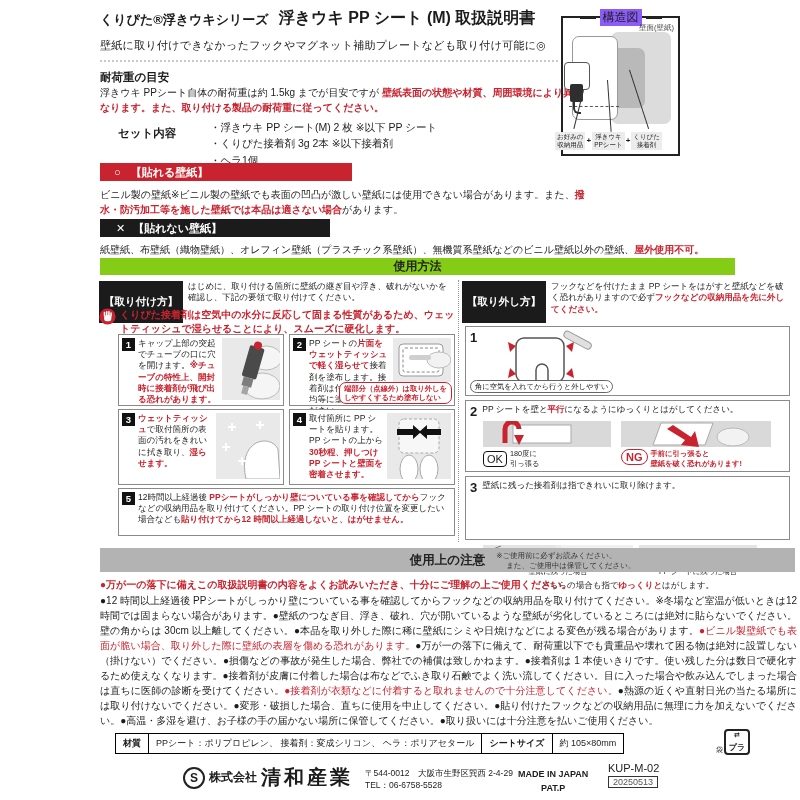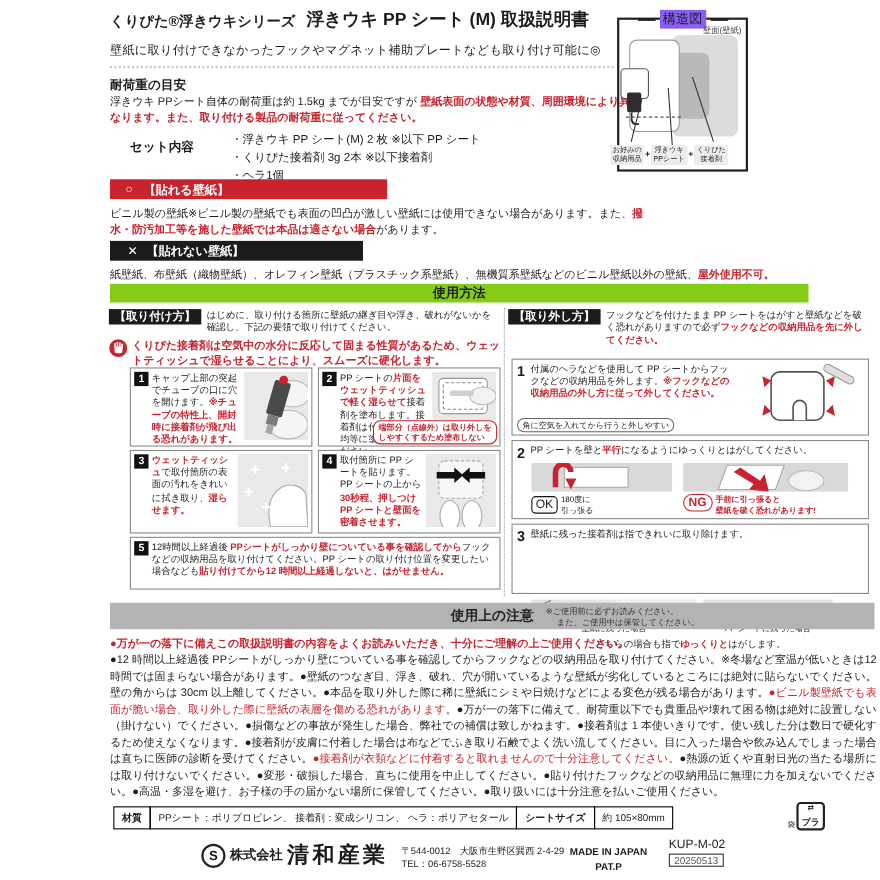--- a/index.html
+++ b/index.html
@@ -50,21 +50,21 @@
   .struct-labels .plus{font-size:8px;font-weight:bold;}
   .leader{position:absolute;background:#333;width:1px;transform-origin:top left;}
   
   .banner-usage{left:100px;top:258px;width:635px;height:17px;background:#84cc16;color:#222;
     display:flex;align-items:center;justify-content:center;font-size:12px;font-weight:bold;}
   .banner-note{left:100px;top:548px;width:695px;height:24px;background:#b3b3b3;color:#222;}
   .banner-note .center{position:absolute;left:0;width:100%;top:4px;text-align:center;font-size:12.5px;font-weight:bold;}
   .banner-note .side{position:absolute;left:57%;top:3px;font-size:7.5px;line-height:1.3;color:#333;}
   
   .col-divider{left:458px;top:280px;height:262px;border-left:1px dotted #999;}
-  .sec-label{background:#1b1b1b;color:#fff;font-size:10.5px;font-weight:bold;padding:0 5px;white-space:nowrap;align-self:flex-start;}
+  .sec-label{background:#1b1b1b;color:#fff;font-size:10.5px;font-weight:bold;padding:14px 5px;white-space:nowrap;align-self:flex-start;}
   .attach-head{left:99px;top:281px;width:356px;display:flex;gap:5px;}
   .attach-head .intro{font-size:8.5px;line-height:1.35;width:262px;}
   .attach-note{left:99px;top:308px;width:358px;display:flex;gap:4px;align-items:flex-start;}
   .attach-note .txt{font-size:10px;line-height:1.35;font-weight:bold;}
   .detach-head{left:462px;top:281px;width:332px;display:flex;gap:5px;}
   .detach-head .intro{font-size:8.5px;line-height:1.35;width:238px;}
   .detach-head .intro .red{font-weight:bold;}
   
   .stepbox{border:1px solid #8a8a8a;box-sizing:border-box;background:#fff;padding:3px;display:flex;gap:3px;}
   .num{flex:0 0 13px;width:13px;height:13px;background:#111;color:#fff;font-size:9.5px;font-weight:bold;
@@ -78,21 +78,21 @@
   .callout.gray{border-color:#666;color:#222;font-weight:normal;}
   .okbadge{border:1.5px solid #111;border-radius:4px;font-size:11px;font-weight:normal;padding:0 3px;line-height:1.3;}
   .ngbadge{border:1.5px solid #c8232e;border-radius:9px;color:#c8232e;font-size:11px;font-weight:bold;padding:0 4px;line-height:1.3;}
   .minicap{font-size:7.3px;text-align:center;}
   
   .prec-lead{left:100px;top:578px;width:697px;font-size:10px;font-weight:bold;color:#c8232e;}
   .prec-body{left:100px;top:593px;width:697px;font-size:10px;line-height:1.5;text-align:justify;}
   
   .spec-table{left:103px;top:733px;display:flex;font-size:9px;}
   .spec-table .cell{border:1px solid #000;padding:3px 7px;margin-left:-1px;white-space:nowrap;}
-  .spec-table .cell:first-child{margin-left:0;}
+  .spec-table .cell:first-child{margin-left:12px;}
   .spec-table .lab{font-weight:bold;}
   .recycle{left:716px;top:729px;display:flex;align-items:flex-end;gap:1px;}
   .recycle .bag{font-size:7px;}
   .recycle .mark{width:22px;height:22px;border:2px solid #222;border-radius:4px;position:relative;
     display:flex;align-items:flex-end;justify-content:center;font-size:8px;font-weight:bold;line-height:1.1;}
   .recycle .arrows{position:absolute;top:0px;left:0;width:100%;text-align:center;font-size:7px;line-height:1;}
   .company{left:183px;top:764px;display:flex;align-items:center;gap:4px;}
   .logo{width:18px;height:18px;border:2px solid #222;border-radius:50%;display:flex;align-items:center;
     justify-content:center;font-size:12px;font-weight:bold;}
   .co-prefix{font-size:12px;font-weight:bold;}
@@ -250,21 +250,20 @@
   <span class="steptext" style="width:312px;"><span>12時間以上経過後 </span><span class="red">PPシートがしっかり壁についている事を確認してから</span><span>フックなどの収納用品を取り付けてください。PP シートの取り付け位置を変更したい場合なども</span><span class="red">貼り付けてから12 時間以上経過しないと、はがせません。</span></span>
 </div>
 
 <div class="abs detach-head">
   <span class="sec-label">【取り外し方】</span>
   <span class="intro"><span>フックなどを付けたまま PP シートをはがすと壁紙などを破く恐れがありますので必ず</span><span class="red">フックなどの収納用品を先に外してください。</span></span>
 </div>
 
 <div class="abs stepbox" style="left:465px;top:326px;width:325px;height:70px;">
   <span class="num2">1</span>
-  <span class="steptext" style="width:182px;"><span>付属のヘラなどを使用して PP シートからフックなどの収納用品を外します。</span><span class="red">※フックなどの収納用品の外し方に従って外してください。</span></span>
   <div class="illus" style="width:118px;height:60px;background:#fff;">
     <svg width="118" height="60" viewBox="0 0 118 60">
       <rect x="34" y="8" width="48" height="44" rx="8" fill="#fff" stroke="#555" stroke-width="1.5"></rect>
       <path d="M54 52 v-12 a6 6 0 0 1 12 0 v12" fill="#fff" stroke="#555" stroke-width="1.5"></path>
       <polygon points="26,12 34,16 28,22" fill="#c8232e"></polygon>
       <polygon points="92,12 84,16 90,22" fill="#c8232e"></polygon>
       <polygon points="26,48 34,44 28,38" fill="#c8232e"></polygon>
       <polygon points="92,48 84,44 90,38" fill="#c8232e"></polygon>
       <rect x="84" y="0" width="30" height="7" rx="3.5" transform="rotate(28 84 0)" fill="#e0e0e0" stroke="#999"></rect>
     </svg>

